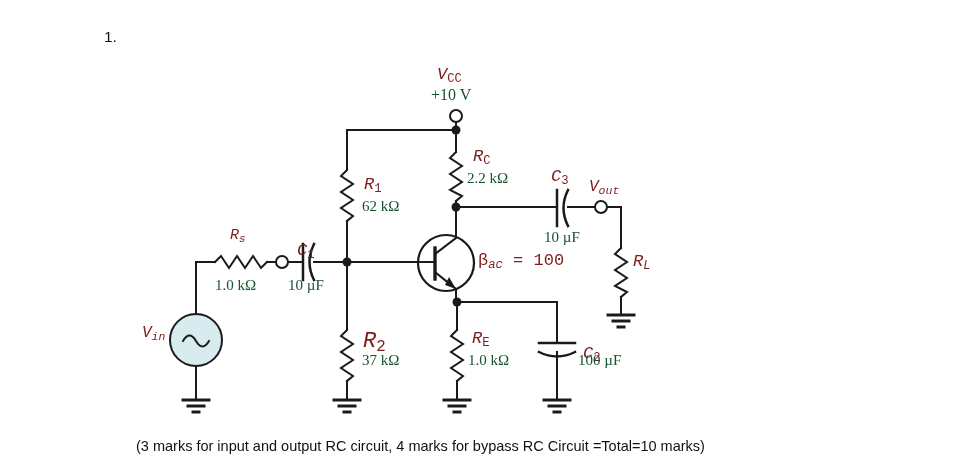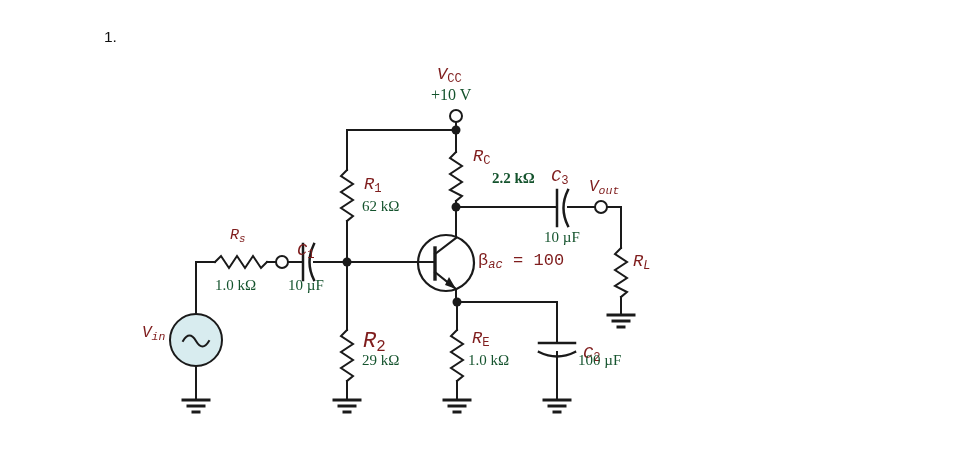--- a/index.html
+++ b/index.html
@@ -170,21 +170,21 @@
           <line x1="618" y1="327" x2="624" y2="327" stroke-width="3"></line>
         </g>
 
       </g>
     </svg>
 
     <div class="lbl" style="left:437px;top:66px;font-size:17px;"><span class="it">V</span><span class="sbn">CC</span></div>
     <div class="val" style="position:absolute;left:431px;top:86px;font-size:16px;">+10 V</div>
 
     <div class="lbl" style="left:473px;top:148px;font-size:17px;"><span class="it">R</span><span class="sbn">C</span></div>
-    <div class="val" style="position:absolute;left:492px;top:170px;font-weight:bold;">2.2 kΩ</div>
+    <div class="val" style="position:absolute;left:467px;top:170px;">2.2 kΩ</div>
 
     <div class="lbl" style="left:364px;top:176px;font-size:17px;"><span class="it">R</span><span class="sbn">1</span></div>
     <div class="val" style="position:absolute;left:362px;top:198px;">62 kΩ</div>
 
     <div class="lbl" style="left:230px;top:228px;font-size:15px;"><span class="it">R</span><span class="sb">s</span></div>
     <div class="val" style="position:absolute;left:215px;top:277px;">1.0 kΩ</div>
 
     <div class="lbl" style="left:297px;top:242px;font-size:17px;"><span class="it">C</span><span class="sbn">1</span></div>
     <div class="val" style="position:absolute;left:288px;top:277px;">10 µF</div>
 
@@ -193,24 +193,25 @@
 
     <div class="lbl" style="left:589px;top:179px;font-size:16px;"><span class="it">V</span><span class="sb">out</span></div>
 
     <div class="lbl" style="left:633px;top:253px;font-size:17px;"><span class="it">R</span><span class="sb">L</span></div>
 
     <div class="lbl" style="left:478px;top:252px;font-size:17px;text-align:right;"><span>β</span><span class="sb">ac</span><span> = 100</span></div>
 
     <div class="lbl" style="left:142px;top:325px;font-size:16px;"><span class="it">V</span><span class="sb">in</span></div>
 
     <div class="lbl" style="left:363px;top:330px;font-size:22px;"><span class="it">R</span><span class="sbn">2</span></div>
-    <div class="val" style="position:absolute;left:362px;top:352px;">29 kΩ</div>
+    <div class="val" style="position:absolute;left:362px;top:352px;">37 kΩ</div>
 
     <div class="lbl" style="left:472px;top:330px;font-size:17px;"><span class="it">R</span><span class="sbn">E</span></div>
     <div class="val" style="position:absolute;left:468px;top:352px;">1.0 kΩ</div>
 
     <div class="lbl" style="left:583px;top:345px;font-size:17px;"><span class="it">C</span><span class="sbn">2</span></div>
     <div class="val" style="position:absolute;left:578px;top:352px;">100 µF</div>
 
   </div>
 
+  <div class="marks">(3 marks for input and output RC circuit, 4 marks for bypass RC Circuit =Total=10 marks)</div>
 
 </div>
 
 </body></html>

